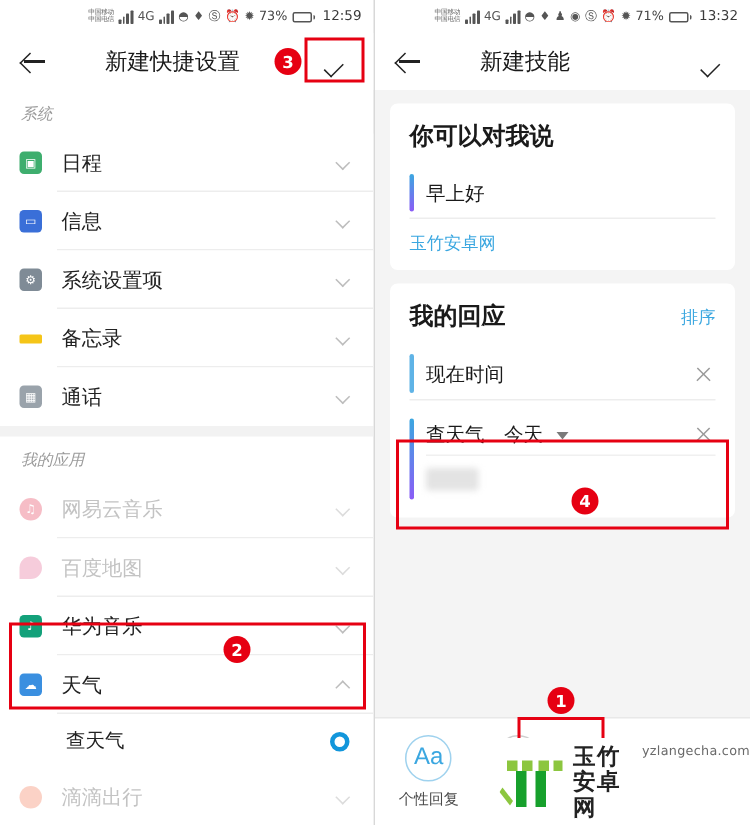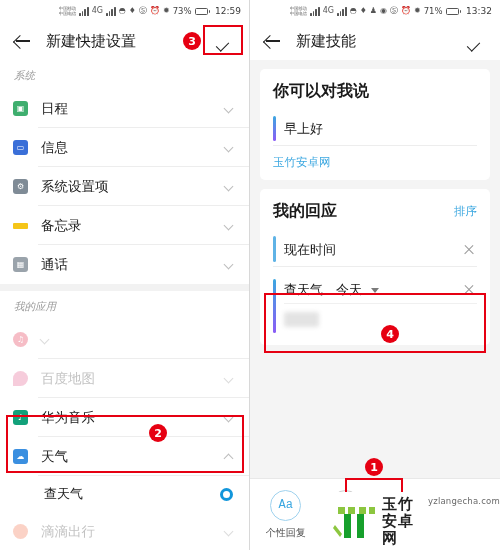--- a/index.html
+++ b/index.html
@@ -29,21 +29,21 @@
   .glyph { font-size: 8px; color: #555; line-height: 1; }
   .batt { display: inline-flex; align-items: center; gap: 1px; }
   .batt-body { width: 13px; height: 7px; border: 1px solid #555; border-radius: 1.5px;
                position: relative; padding: 1px; }
   .batt-fill { height: 100%; background: #555; border-radius: .5px; }
   .batt-cap { width: 1.5px; height: 3px; background: #555; border-radius: 0 1px 1px 0; }
   .sb-time { font-size: 9px; color: #3a3a3a; margin-left: 2px; text-align: center; }
   .sb-pct { font-size: 8.5px; color: #444; }
 
   
-  .appbar { height: 38px; display: flex; align-items: center; padding: 0 12px; background: #fff; }
+  .appbar { height: 38px; display: flex; align-items: center; padding: 0 12px; background: #fff; gap: 24px; }
   .back-arrow { width: 20px; height: 20px; position: relative; flex: none; cursor: pointer; }
   .back-arrow::before {
     content:""; position:absolute; left:3px; top:6px; width:9px; height:9px;
     border-left: 1.6px solid #222; border-bottom: 1.6px solid #222; transform: rotate(45deg);
   }
   .back-arrow::after { content:""; position:absolute; left:4px; top:9.2px; width:14px; height:1.6px; background:#222; }
   .appbar-title { font-size: 15px; color: #1a1a1a; margin-left: 14px; font-weight: 500; }
   .appbar-spacer { flex: 1; }
   .check { width: 22px; height: 22px; position: relative; cursor: pointer; }
   .check::before {
@@ -134,21 +134,21 @@
   
   .toolbar {
     position: absolute; left: 0; bottom: 0; width: 250px; height: 72px;
     background: #fff; border-top: 1px solid #e8e8e8;
     display: flex; align-items: center; justify-content: space-around; padding: 0 6px;
   }
   .tool { display: flex; flex-direction: column; align-items: center; gap: 5px; cursor: pointer; width: 56px; }
   .tcirc { width: 31px; height: 31px; border-radius: 50%; border: 1px solid #cfcfcf;
            display: flex; align-items: center; justify-content: center; }
   .tcirc.blue { border-color: #9fd2ee; }
-  .t-aa { font-size: 12px; color: #3ba7e0; font-family: Liberation Mono, monospace; }
+  .t-aa { font-size: 16px; color: #3ba7e0; font-family: Liberation Sans, sans-serif; }
   .tlabel { font-size: 10px; color: #4a4a4a; white-space: nowrap; }
   .grid-icon { display: grid; grid-template-columns: 6px 6px; grid-template-rows: 6px 6px; gap: 2px; }
   .grid-icon i { background: #2f6fd0; border-radius: 1px; display: block; }
   .grid-icon i.lite { background: #8fb6ec; }
   .wave { width: 19px; height: 11px; }
   .tcirc.faded { border-color: #e2e2e2; }
   .tface { font-size: 13px; color: #d9d9d9; }
 
   
   .watermark { position: absolute; right: 0; bottom: 0; width: 172px; height: 58px;
@@ -231,20 +231,21 @@
       <span class="rlabel">通话</span>
       <span class="chev"></span>
     </div>
 
     <div class="sep"></div>
 
     <div class="group-label">我的应用</div>
 
     <div class="row dim">
       <span class="ricon" style="background:#e8536b;border-radius:50%">♫</span>
+      <span class="rlabel">网易云音乐</span>
       <span class="chev"></span>
     </div>
     <div class="row dim">
       <span class="ricon" style="background:#e87aa0;border-radius:50% 50% 50% 0"></span>
       <span class="rlabel">百度地图</span>
       <span class="chev"></span>
     </div>
     <div class="row">
       <span class="ricon" style="background:#13a17a">♪</span>
       <span class="rlabel">华为音乐</span>

